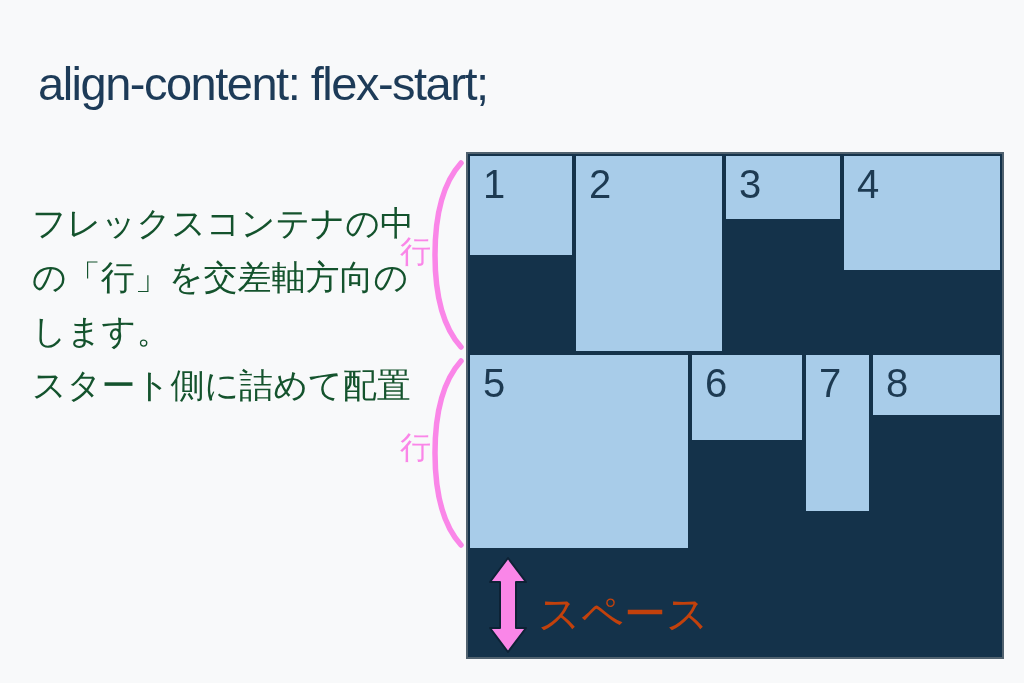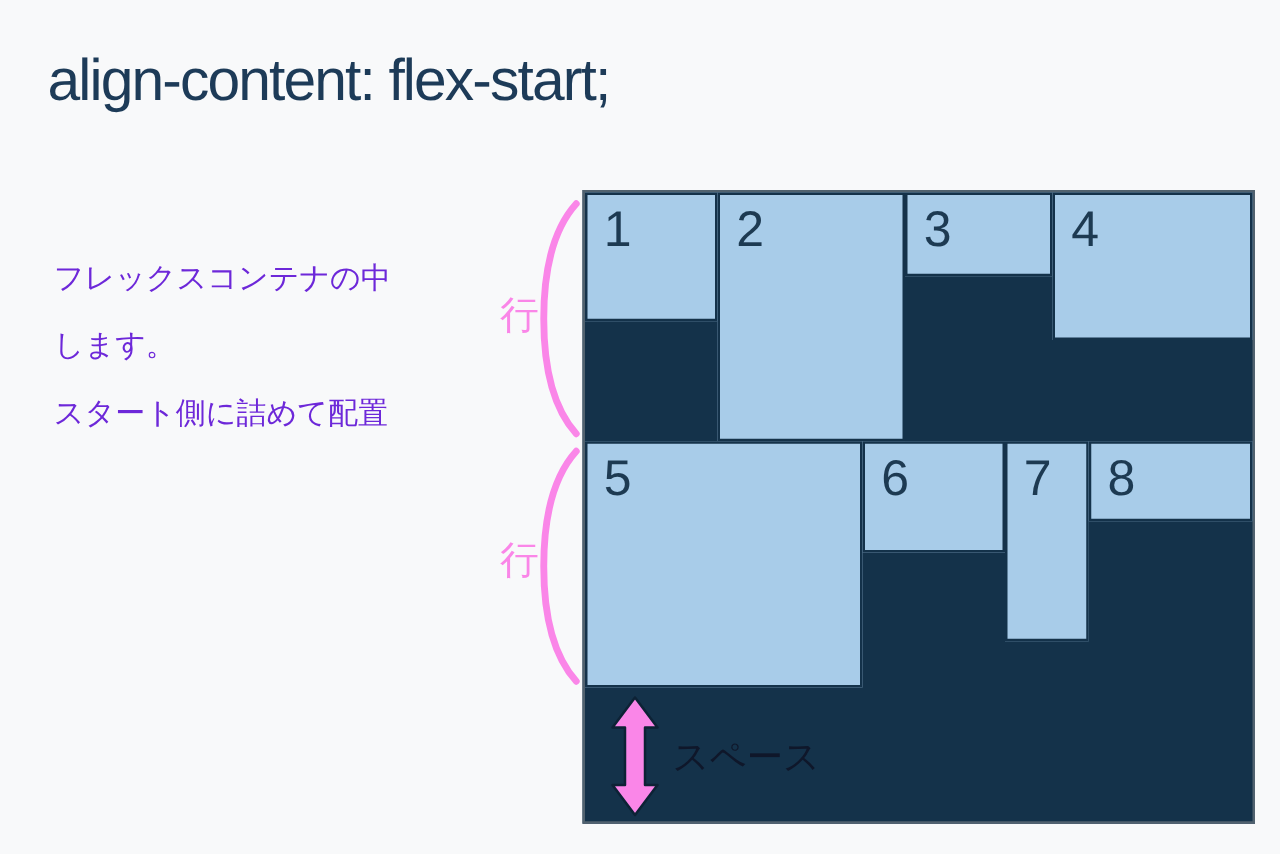--- a/index.html
+++ b/index.html
@@ -12,35 +12,35 @@
     position: relative;
     width: 1024px;
     height: 683px;
     background: #f8f9fa;
     overflow: hidden;
   }
   
   .title {
     position: absolute;
     left: 38px;
-    top: 36px;
+    top: 56px;
     font-size: 47px;
     font-weight: 400;
     letter-spacing: -1.5px;
     color: #1d3b58;
     white-space: nowrap;
   }
   
   .description {
     position: absolute;
-    left: 43px;
+    left: 32px;
     top: 196px;
     width: 390px;
-    color: #6d28d9;
-    font-size: 24px;
+    color: #14532d;
+    font-size: 34px;
   }
   .description .line {
     height: 54px;
     line-height: 54px;
     white-space: nowrap;
   }
   
   .bracket {
     position: absolute;
     width: 36px;
@@ -94,34 +94,35 @@
     position: absolute;
     left: 488px;
     top: 556px;
     width: 40px;
     height: 98px;
   }
   .space-label {
     position: absolute;
     left: 538px;
     top: 586px;
-    color: #0f172a;
-    font-size: 29px;
+    color: #c2410c;
+    font-size: 42px;
     white-space: nowrap;
   }
 </style>
 </head>
 <body>
 
 <div class="page">
 
   <div class="title">align-content: flex-start;</div>
 
   <div class="description">
     <div class="line">フレックスコンテナの中</div>
+    <div class="line">の「行」を交差軸方向の</div>
     <div class="line">します。</div>
     <div class="line">スタート側に詰めて配置</div>
   </div>
 
   <svg class="bracket bracket-1" viewBox="0 0 36 196">
     <path d="M31,6 C12,27 5,60 5,98 C5,136 12,169 31,190" fill="none" stroke="#fa86e8" stroke-width="5.5" stroke-linecap="round"></path>
   </svg>
   <div class="row-label row-label-1">行</div>
 
   <svg class="bracket bracket-2" viewBox="0 0 36 196">

